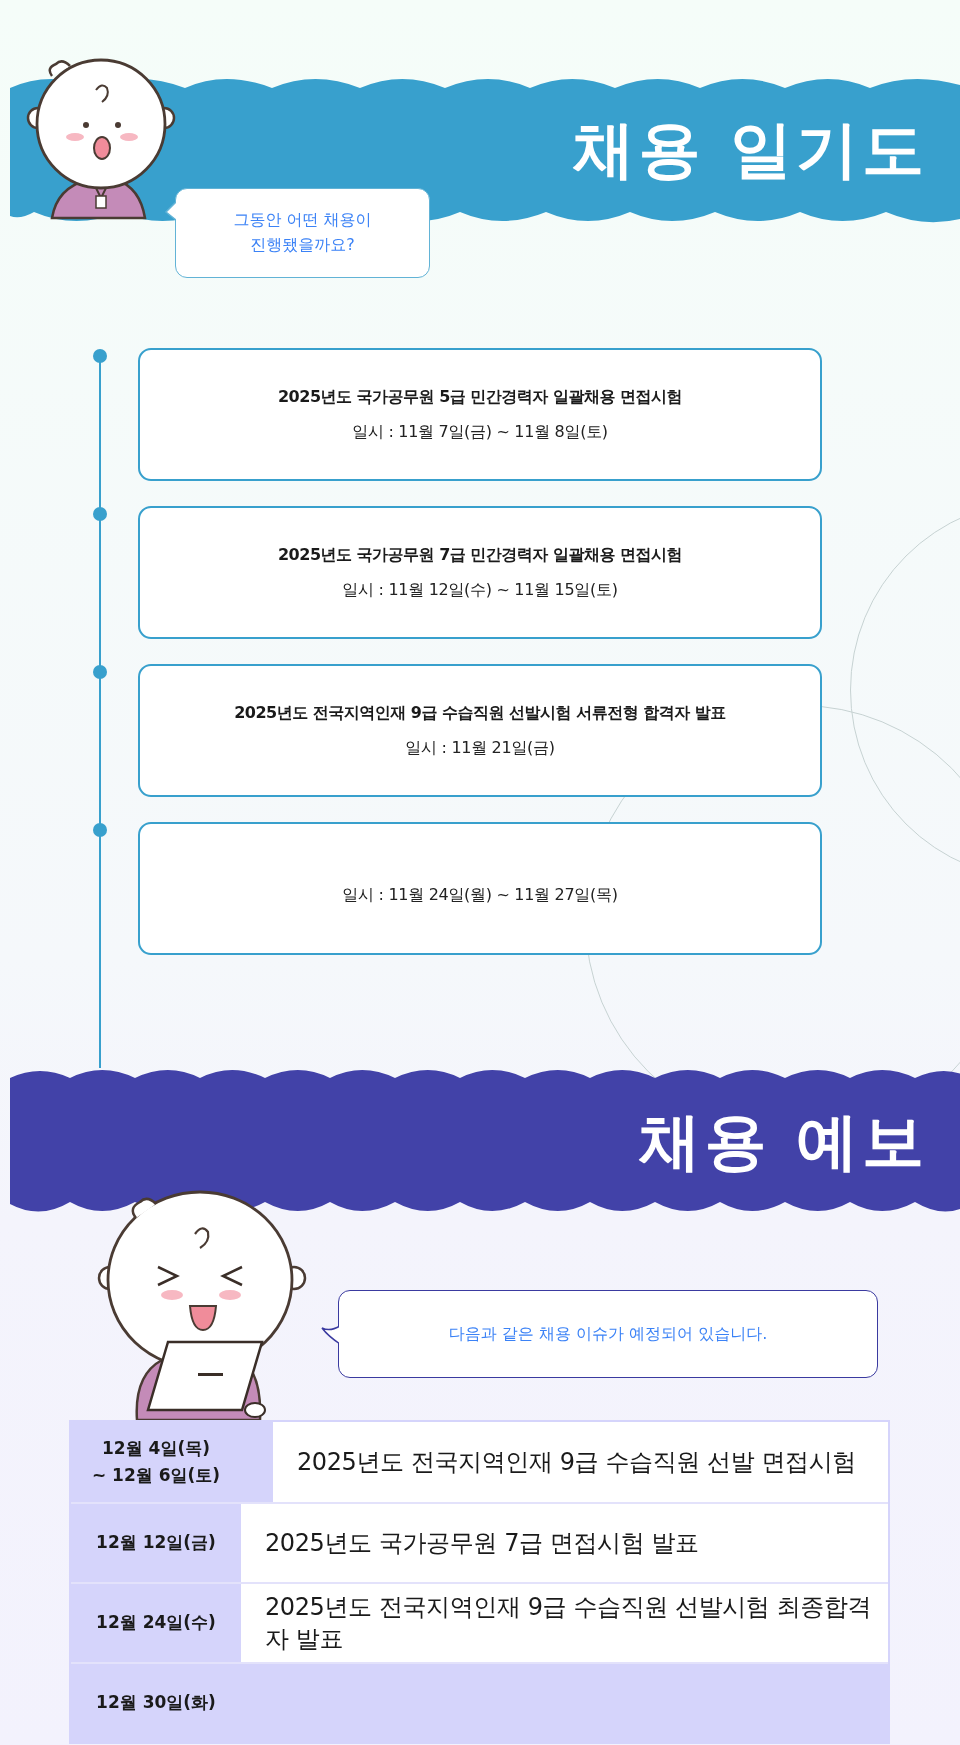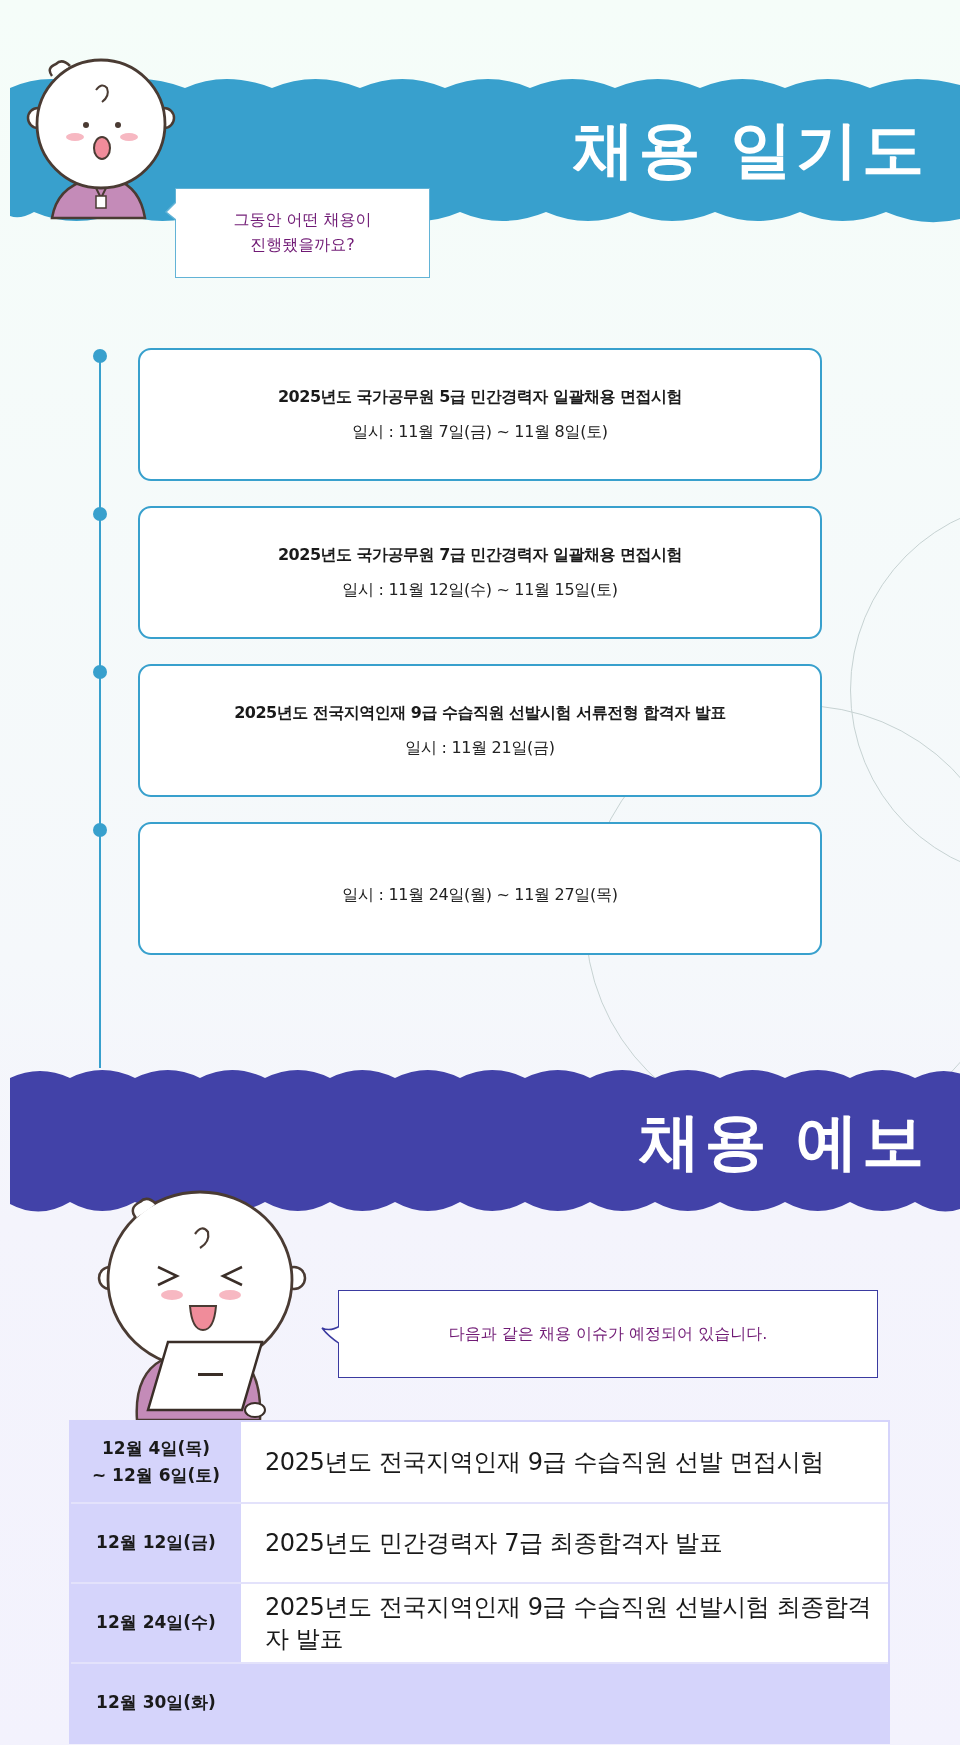--- a/index.html
+++ b/index.html
@@ -20,44 +20,44 @@
   
   .banner { position: absolute; left: 0; width: 960px; margin-left: 10px; }
   .banner svg { display: block; }
   .banner-title {
     position: absolute; color: #ffffff; font-weight: bold; font-size: 62px;
     letter-spacing: 4px; font-family: "DejaVu Sans", sans-serif;
   }
 
   
   .bubble {
-    position: absolute; background: #fff; border-radius: 0;
+    position: absolute; background: #fff; border-radius: 12px;
     display: flex; align-items: center; justify-content: center; text-align: center;
-    font-size: 16px; line-height: 1.55; color: #701a75;
+    font-size: 16px; line-height: 1.55; color: #3b82f6;
   }
   .bubble .line { display: block; }
 
   
   .timeline-line { position: absolute; left: 99px; width: 2px; background: #38a0cd; }
   .timeline-dot { position: absolute; left: 93px; width: 14px; height: 14px; border-radius: 50%; background: #38a0cd; }
   .event-card {
     position: absolute; left: 138px; width: 684px; height: 133px;
     background: #fff; border: 2px solid #38a0cd; border-radius: 13px;
     display: flex; flex-direction: column; align-items: center; justify-content: center;
   }
   .event-title { font-size: 16px; font-weight: bold; color: #1a1a1a; letter-spacing: -0.5px; }
   .event-date { font-size: 16px; color: #222; margin-top: 14px; letter-spacing: -0.3px; }
 
   
   .schedule {
     position: absolute; left: 69px; top: 1420px; width: 821px;
     border: 2px solid #d5d4fb; background: #d5d4fb;
   }
   .row { display: flex; height: 80px; border-top: 2px solid #e3e2fb; }
-  .row:first-child { border-top: none; }
+  .row:first-child { border-top: none; gap: 32px; }
   .cell-date {
     width: 170px; background: #d5d4fb; display: flex; align-items: center; justify-content: center;
     text-align: center; font-size: 17px; font-weight: bold; color: #1a1a1a; line-height: 1.6;
     flex-direction: column;
   }
   .cell-desc {
     flex: 1; background: #fff; display: flex; align-items: center; padding-left: 24px;
     font-size: 24px; color: #1a1a1a; letter-spacing: -0.4px;
   }
 </style>
@@ -164,21 +164,21 @@
     <div class="cell-date">
       <span>12월 4일(목)</span>
       <span>~ 12월 6일(토)</span>
     </div>
     <div class="cell-desc">2025년도 전국지역인재 9급 수습직원 선발 면접시험</div>
   </div>
   <div class="row">
     <div class="cell-date">
       <span>12월 12일(금)</span>
     </div>
-    <div class="cell-desc">2025년도 민간경력자 7급 최종합격자 발표</div>
+    <div class="cell-desc">2025년도 국가공무원 7급 면접시험 발표</div>
   </div>
   <div class="row">
     <div class="cell-date">
       <span>12월 24일(수)</span>
     </div>
     <div class="cell-desc">2025년도 전국지역인재 9급 수습직원 선발시험 최종합격자 발표</div>
   </div>
   <div class="row">
     <div class="cell-date">
       <span>12월 30일(화)</span>

